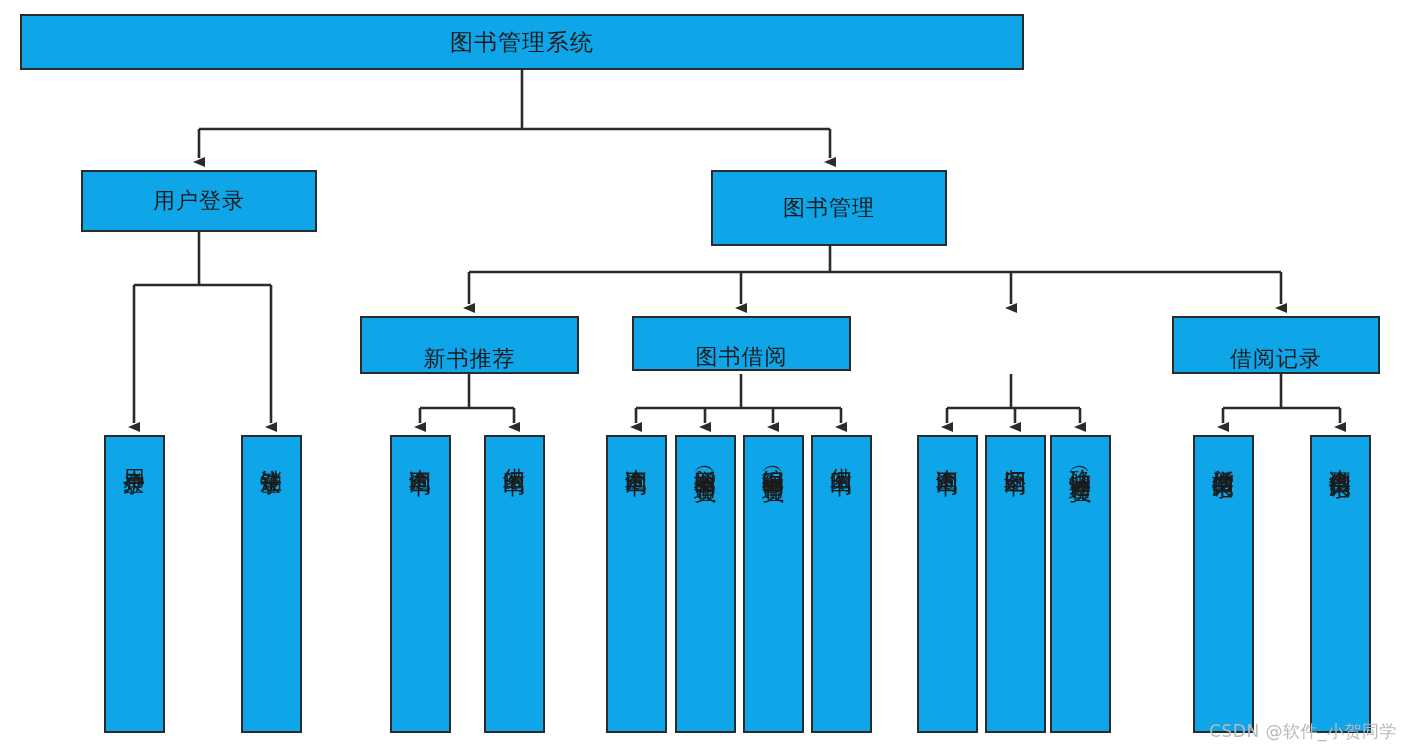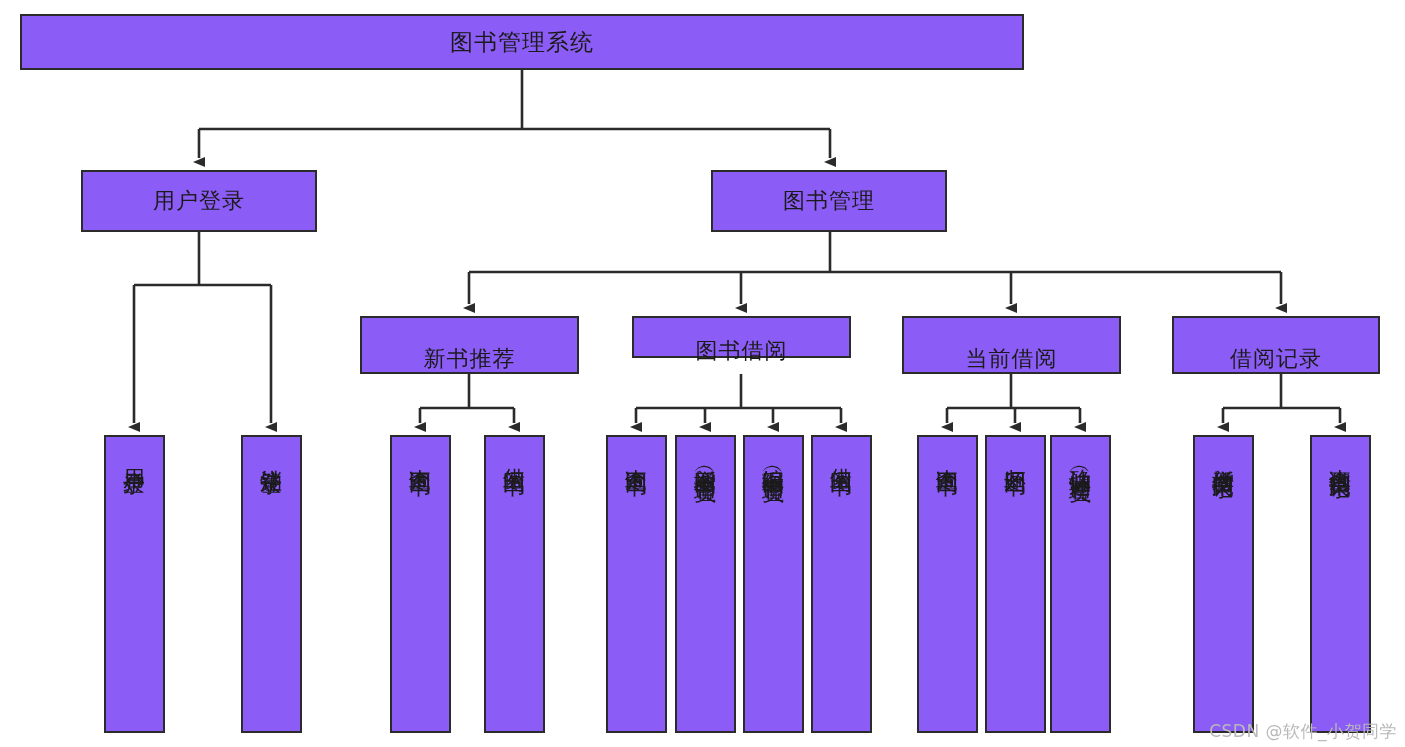--- a/index.html
+++ b/index.html
@@ -22,21 +22,21 @@
     left: 0;
     top: 0;
     width: 1405px;
     height: 747px;
     pointer-events: none;
   }
   .node {
     position: absolute;
     box-sizing: border-box;
     border: 2.5px solid #2b2b2b;
-    background: #8b5cf6;
+    background: #0ea5e9;
     display: flex;
     align-items: center;
     justify-content: center;
     color: #1b1b1b;
   }
   .node .label {
     font-size: 22px;
     line-height: 1.15;
     letter-spacing: 1px;
     white-space: nowrap;
@@ -123,32 +123,29 @@
     </g>
   </svg>
 
   <div class="node root" style="left: 20px; top: 14px; width: 1004px; height: 56px;">
     <span class="label">图书管理系统</span>
   </div>
 
   <div class="node lvl2" style="left: 81px; top: 170px; width: 236px; height: 62px;">
     <span class="label">用户登录</span>
   </div>
-  <div class="node lvl2" style="left: 711px; top: 170px; width: 236px; height: 62px;">
+  <div class="node lvl2" style="left: 711px; top: 170px; width: 236px; height: 76px;">
     <span class="label">图书管理</span>
   </div>
 
   <div class="node lvl3" style="left: 360px; top: 316px; width: 219px; height: 58px;">
     <span class="label">新书推荐</span>
   </div>
-  <div class="node lvl3" style="left: 632px; top: 316px; width: 219px; height: 42px; justify-content: center;">
+  <div class="node lvl3" style="left: 632px; top: 316px; width: 219px; height: 55px; justify-content: center;">
     <span class="label">图书借阅</span>
-  </div>
-  <div class="node lvl3" style="left: 902px; top: 316px; width: 219px; height: 58px;">
-    <span class="label">当前借阅</span>
   </div>
   <div class="node lvl3" style="left: 1172px; top: 316px; width: 208px; height: 58px; text-align: center;">
     <span class="label">借阅记录</span>
   </div>
 
   <div class="node leaf" style="left: 104px; top: 435px; width: 61px; height: 298px;">
     <span class="label">用户登录</span>
   </div>
   <div class="node leaf" style="left: 241px; top: 435px; width: 61px; height: 298px;">
     <span class="label">注销登录</span>

